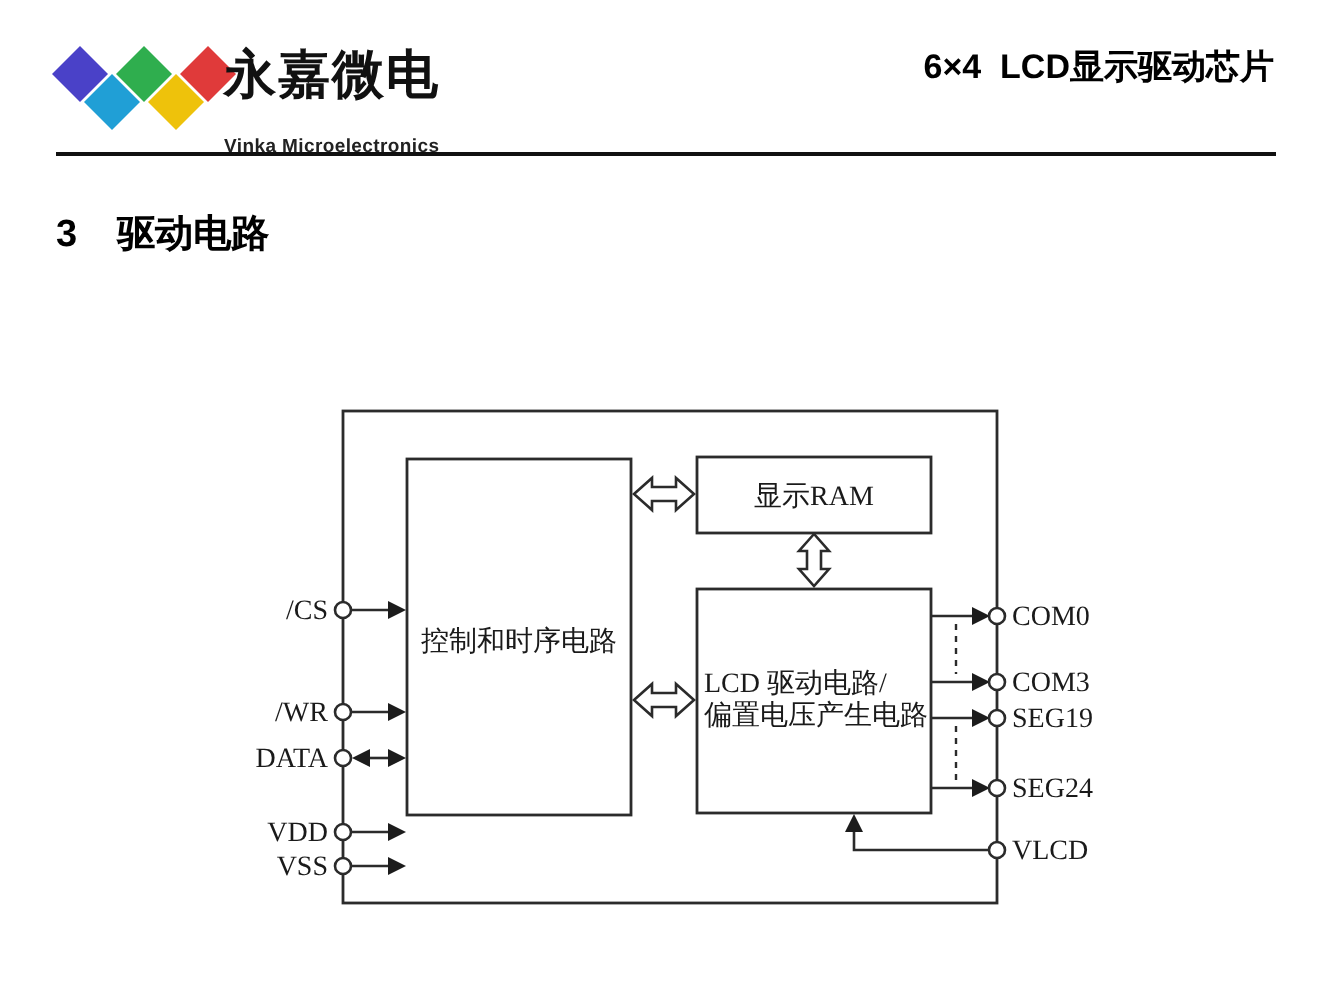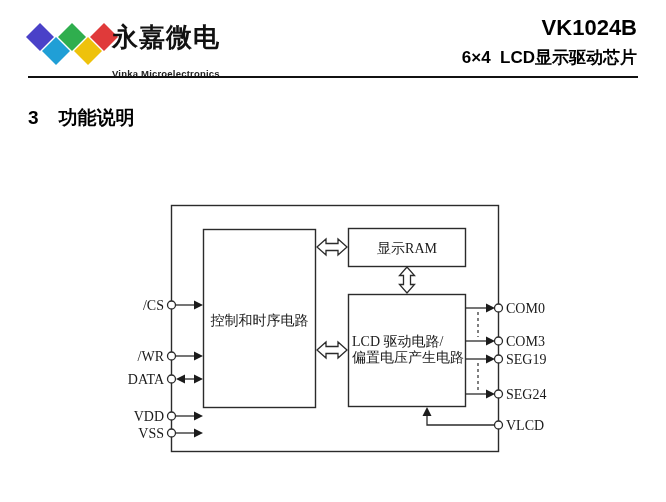--- a/index.html
+++ b/index.html
@@ -47,28 +47,27 @@
     <polygon points="80,2 94,16 80,30 66,16" fill="#e03a3a"></polygon>
     <polygon points="32,16 46,30 32,44 18,30" fill="#209fd6"></polygon>
     <polygon points="64,16 78,30 64,44 50,30" fill="#eec20b"></polygon>
   </svg>
   <div id="brand">
     <div id="brand-cn">永嘉微电</div>
     <div id="brand-en">Vinka Microelectronics</div>
   </div>
 
   <div id="title-block">
-    <div id="part-number">VK1024B</div>
     <div id="subtitle">6×4  LCD显示驱动芯片</div>
   </div>
   <div id="header-rule"></div>
 
   <div class="h1">
     <span>3</span>
-    <span>功能说明</span>
+    <span>驱动电路</span>
   </div>
 
   <svg id="diagram-svg" width="666" height="502" viewBox="0 0 666 502">
 
     <rect class="box" x="171.5" y="205.5" width="327" height="246"></rect>
 
     <rect class="box" x="203.5" y="229.5" width="112" height="178"></rect>
     <rect class="box" x="348.5" y="228.5" width="117" height="38"></rect>
     <rect class="box" x="348.5" y="294.5" width="117" height="112"></rect>
 

